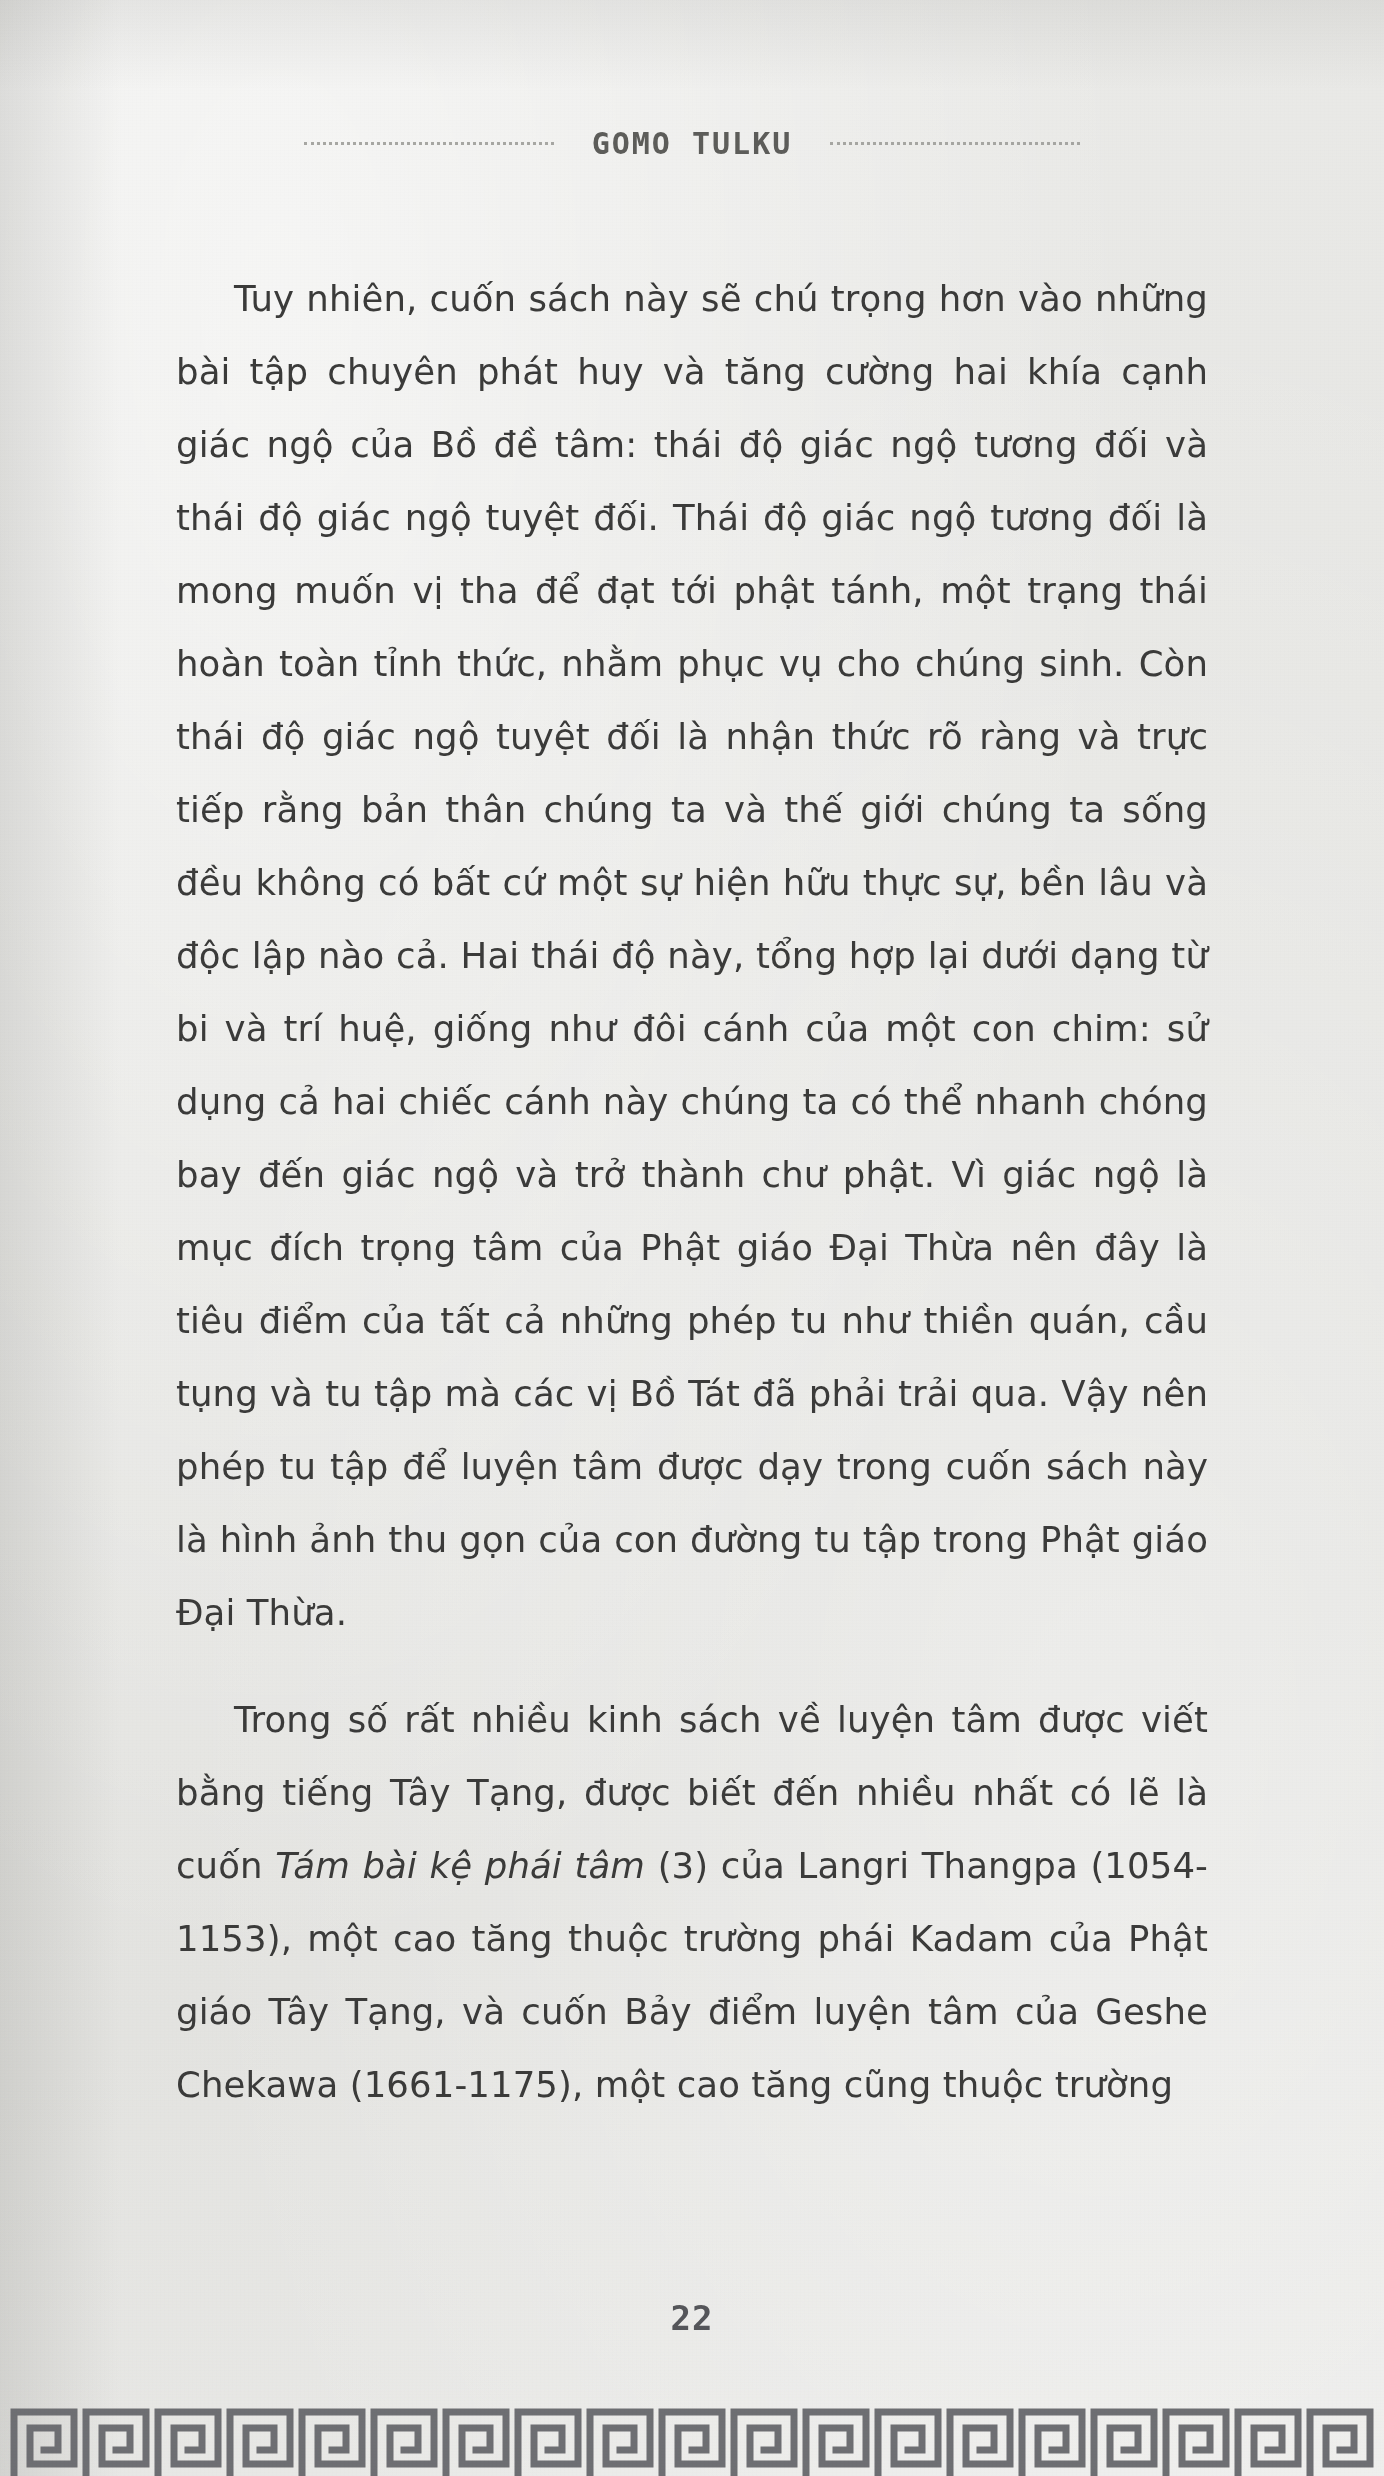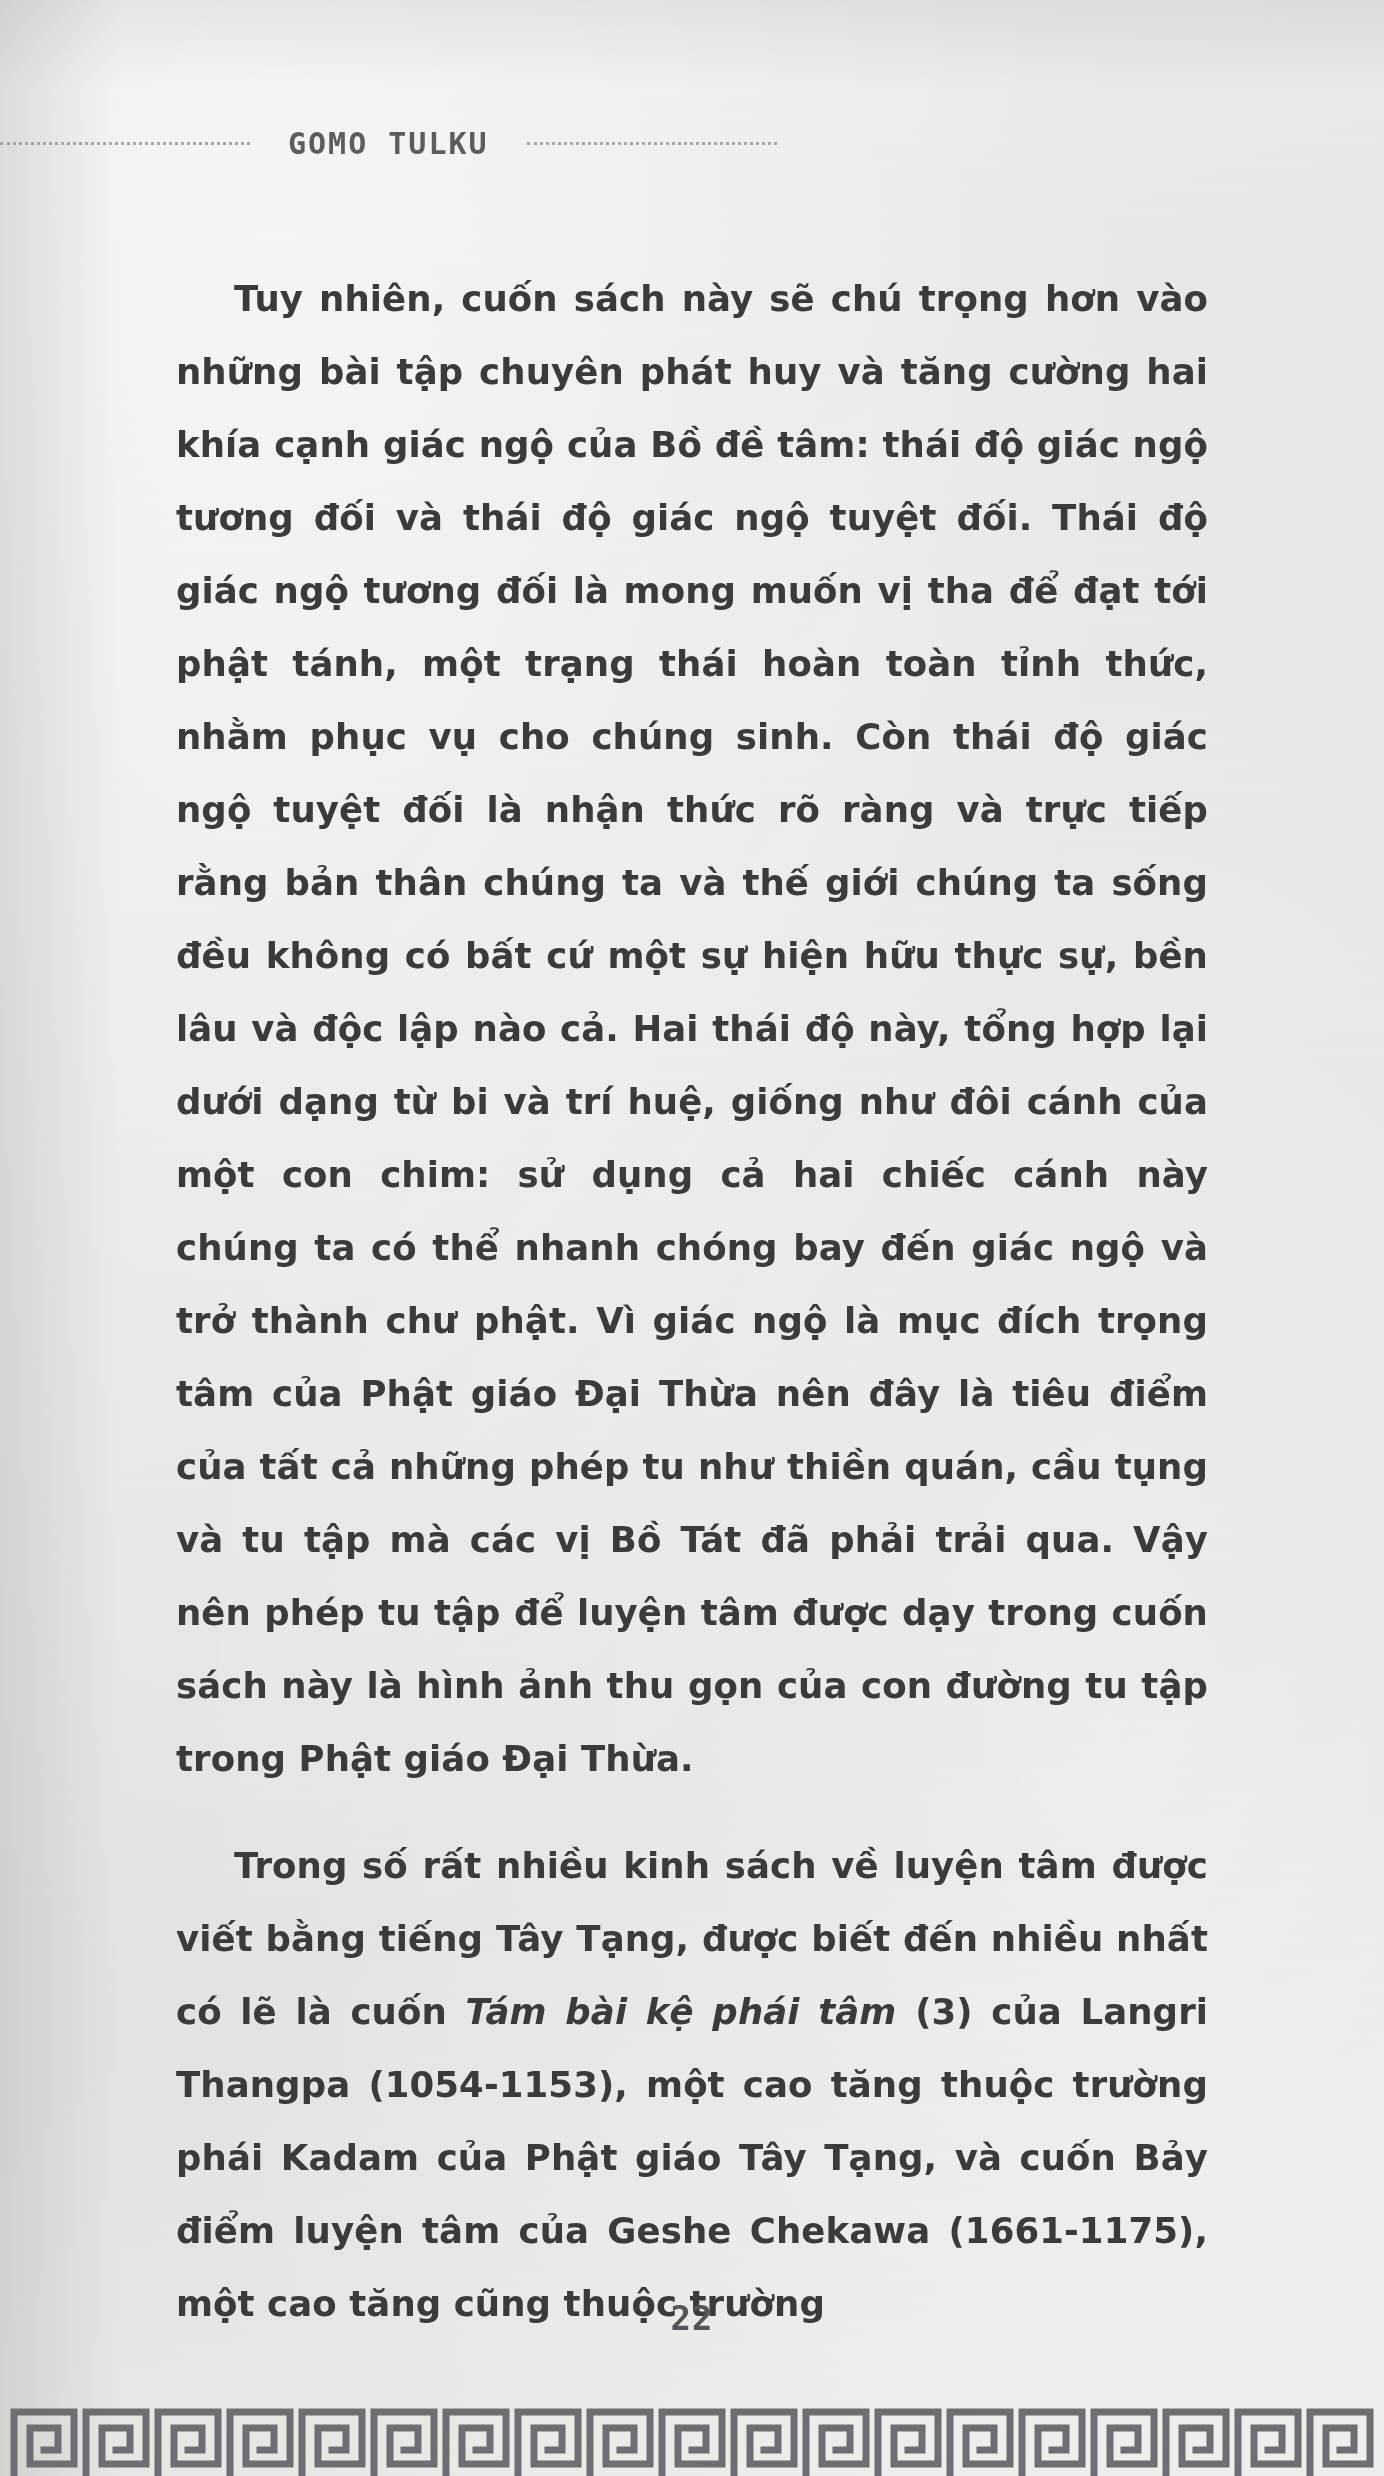--- a/index.html
+++ b/index.html
@@ -49,20 +49,21 @@
 
   
   .header {
     position: absolute;
     top: 120px;
     left: 0;
     right: 0;
     height: 46px;
     display: flex;
     align-items: center;
+    justify-content: center;
     gap: 0px;
   }
   .header-rule {
     width: 250px;
     height: 14px;
     position: relative;
   }
   .header-rule::before {
     content: "";
     position: absolute;
@@ -90,21 +91,21 @@
     top: 262px;
   }
   p.para {
     margin: 0 0 34px 0;
     font-size: 35.5px;
     line-height: 73px;
     color: #3b3b3a;
     text-align: justify;
     text-justify: inter-word;
     letter-spacing: 0.1px;
-    font-weight: 700;
+    font-weight: 400;
   }
   p.para.indent {
     text-indent: 58px;
   }
   p.para:last-child {
     margin-bottom: 0;
   }
   .it {
     font-style: italic;
   }

